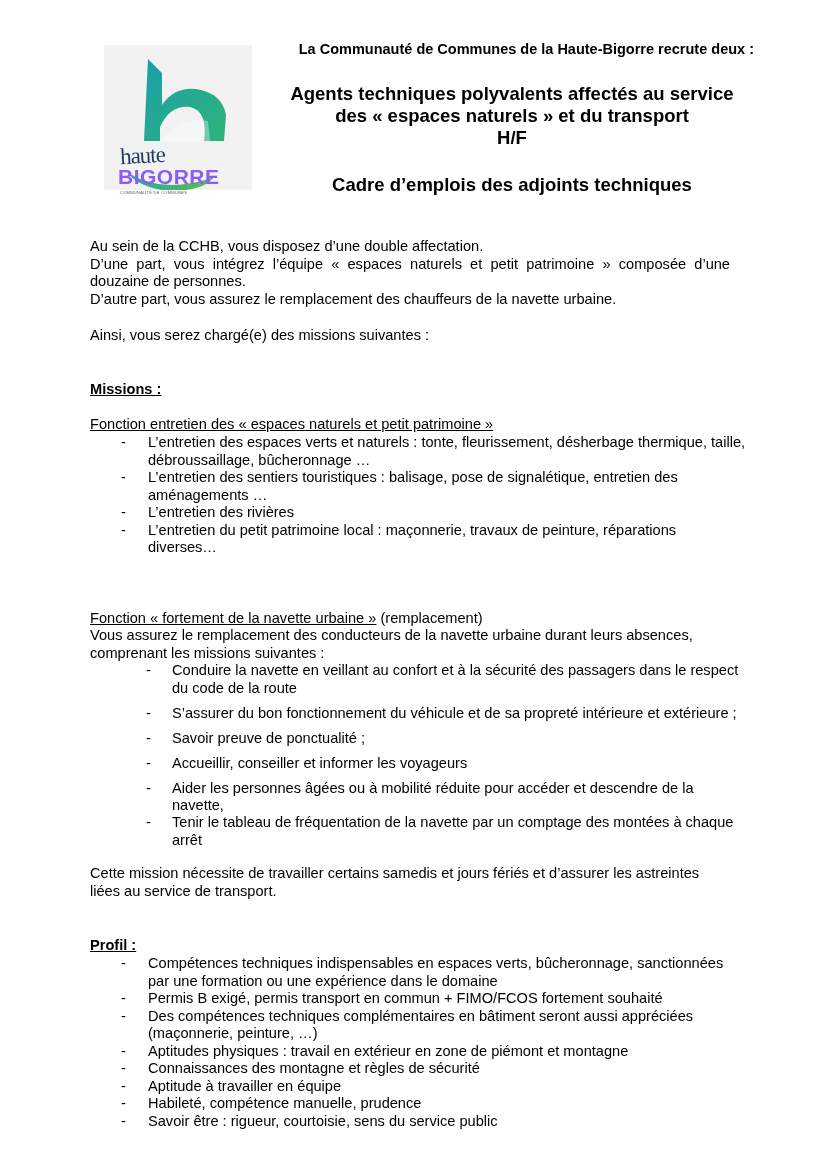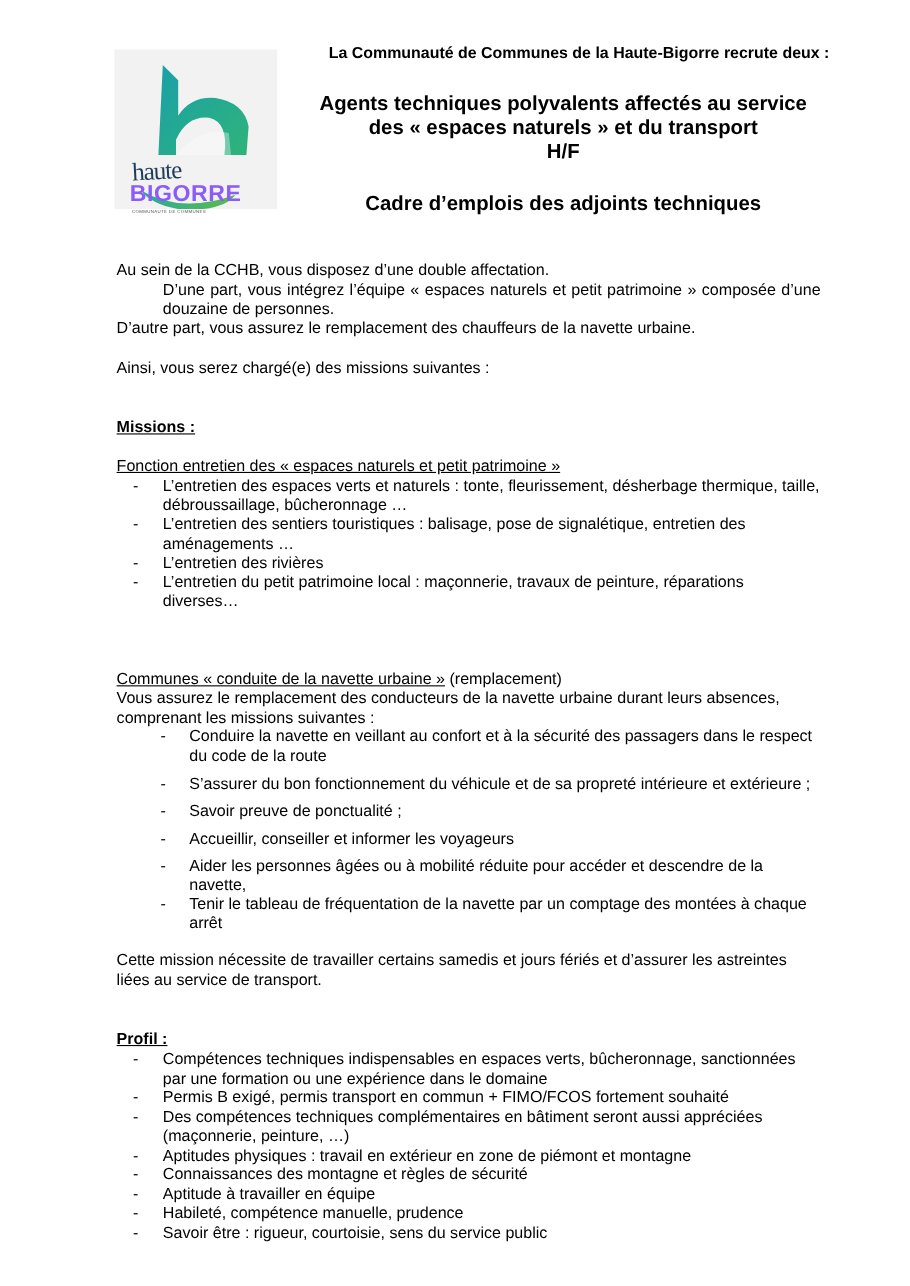--- a/index.html
+++ b/index.html
@@ -10,21 +10,21 @@
   .logo { position: absolute; left: 104px; top: 45px; width: 148px; height: 145px; background: #f2f2f2; }
   .logo svg { position: absolute; left: 0; top: 0; }
   .logo .txt-haute { position: absolute; left: 16px; top: 98px; font-size: 23px; color: #1f3c5a; font-family: "Liberation Serif", serif; letter-spacing: -1px; transform: rotate(-3deg); }
   .logo .txt-bigorre { position: absolute; left: 14px; top: 120px; font-size: 21px; font-weight: bold; color: #8b5cf6; letter-spacing: 0.5px; }
   .logo .txt-sub { position: absolute; left: 16px; top: 145px; font-size: 4px; color: #555; letter-spacing: 0.3px; }
 
   .header-top { position: absolute; left: 266px; top: 41px; width: 488px; text-align: right; font-weight: bold; font-size: 14.5px; }
   .title { position: absolute; left: 262px; top: 83px; width: 500px; text-align: center; font-weight: bold; font-size: 18.5px; line-height: 22px; }
   .subtitle { position: absolute; left: 262px; top: 174px; width: 500px; text-align: center; font-weight: bold; font-size: 18.5px; }
 
-  .p { position: absolute; left: 106px; width: 640px; line-height: 17.5px; }
+  .p { position: absolute; left: 90px; width: 640px; line-height: 17.5px; }
   .u { text-decoration: underline; }
   .bold { font-weight: bold; }
   ul.dash { position: absolute; list-style: none; margin: 0; padding: 0; }
   ul.dash li { position: relative; line-height: 17.5px; }
   ul.dash li::before { content: "-"; position: absolute; }
   ul.m1 { left: 148px; width: 600px; }
   ul.m1 li::before { left: -27px; }
   ul.m2 { left: 172px; width: 570px; }
   ul.m2 li { margin-bottom: 7.5px; }
   ul.m2 li::before { left: -26px; }
@@ -56,36 +56,36 @@
 <div class="header-top">La Communauté de Communes de la Haute-Bigorre recrute deux :</div>
 <div class="title">
   <div>Agents techniques polyvalents affectés au service</div>
   <div>des « espaces naturels » et du transport</div>
   <div>H/F</div>
 </div>
 <div class="subtitle">Cadre d’emplois des adjoints techniques</div>
 
 <div class="p" style="top:238px;">
   <div>Au sein de la CCHB, vous disposez d’une double affectation.</div>
-  <div style="text-align:justify;margin-left:42px;">D’une part, vous intégrez l’équipe « espaces naturels et petit patrimoine » composée d’une douzaine de personnes.</div>
+  <div style="text-align:justify;">D’une part, vous intégrez l’équipe « espaces naturels et petit patrimoine » composée d’une douzaine de personnes.</div>
   <div>D’autre part, vous assurez le remplacement des chauffeurs de la navette urbaine.</div>
 </div>
 <div class="p" style="top:327px;">Ainsi, vous serez chargé(e) des missions suivantes :</div>
 
 <div class="p bold u" style="top:381px;">Missions :</div>
 <div class="p u" style="top:416px;">Fonction entretien des « espaces naturels et petit patrimoine »</div>
 <ul class="dash m1" style="top:434px;">
   <li>L’entretien des espaces verts et naturels : tonte, fleurissement, désherbage thermique, taille, débroussaillage, bûcheronnage …</li>
   <li>L’entretien des sentiers touristiques : balisage, pose de signalétique, entretien des aménagements …</li>
   <li>L’entretien des rivières</li>
   <li>L’entretien du petit patrimoine local : maçonnerie, travaux de peinture, réparations diverses…</li>
 </ul>
 
 <div class="p" style="top:610px;">
-  <span class="u">Communes « conduite de la navette urbaine »</span><span> (remplacement)</span>
+  <span class="u">Fonction « fortement de la navette urbaine »</span><span> (remplacement)</span>
 </div>
 <div class="p" style="top:627px;">Vous assurez le remplacement des conducteurs de la navette urbaine durant leurs absences, comprenant les missions suivantes :</div>
 <ul class="dash m2" style="top:662px;">
   <li>Conduire la navette en veillant au confort et à la sécurité des passagers dans le respect du code de la route</li>
   <li>S’assurer du bon fonctionnement du véhicule et de sa propreté intérieure et extérieure ;</li>
   <li>Savoir preuve de ponctualité ;</li>
   <li>Accueillir, conseiller et informer les voyageurs</li>
   <li>Aider les personnes âgées ou à mobilité réduite pour accéder et descendre de la navette,</li>
   <li style="margin-top:-8px;">Tenir le tableau de fréquentation de la navette par un comptage des montées à chaque arrêt</li>
 </ul>

